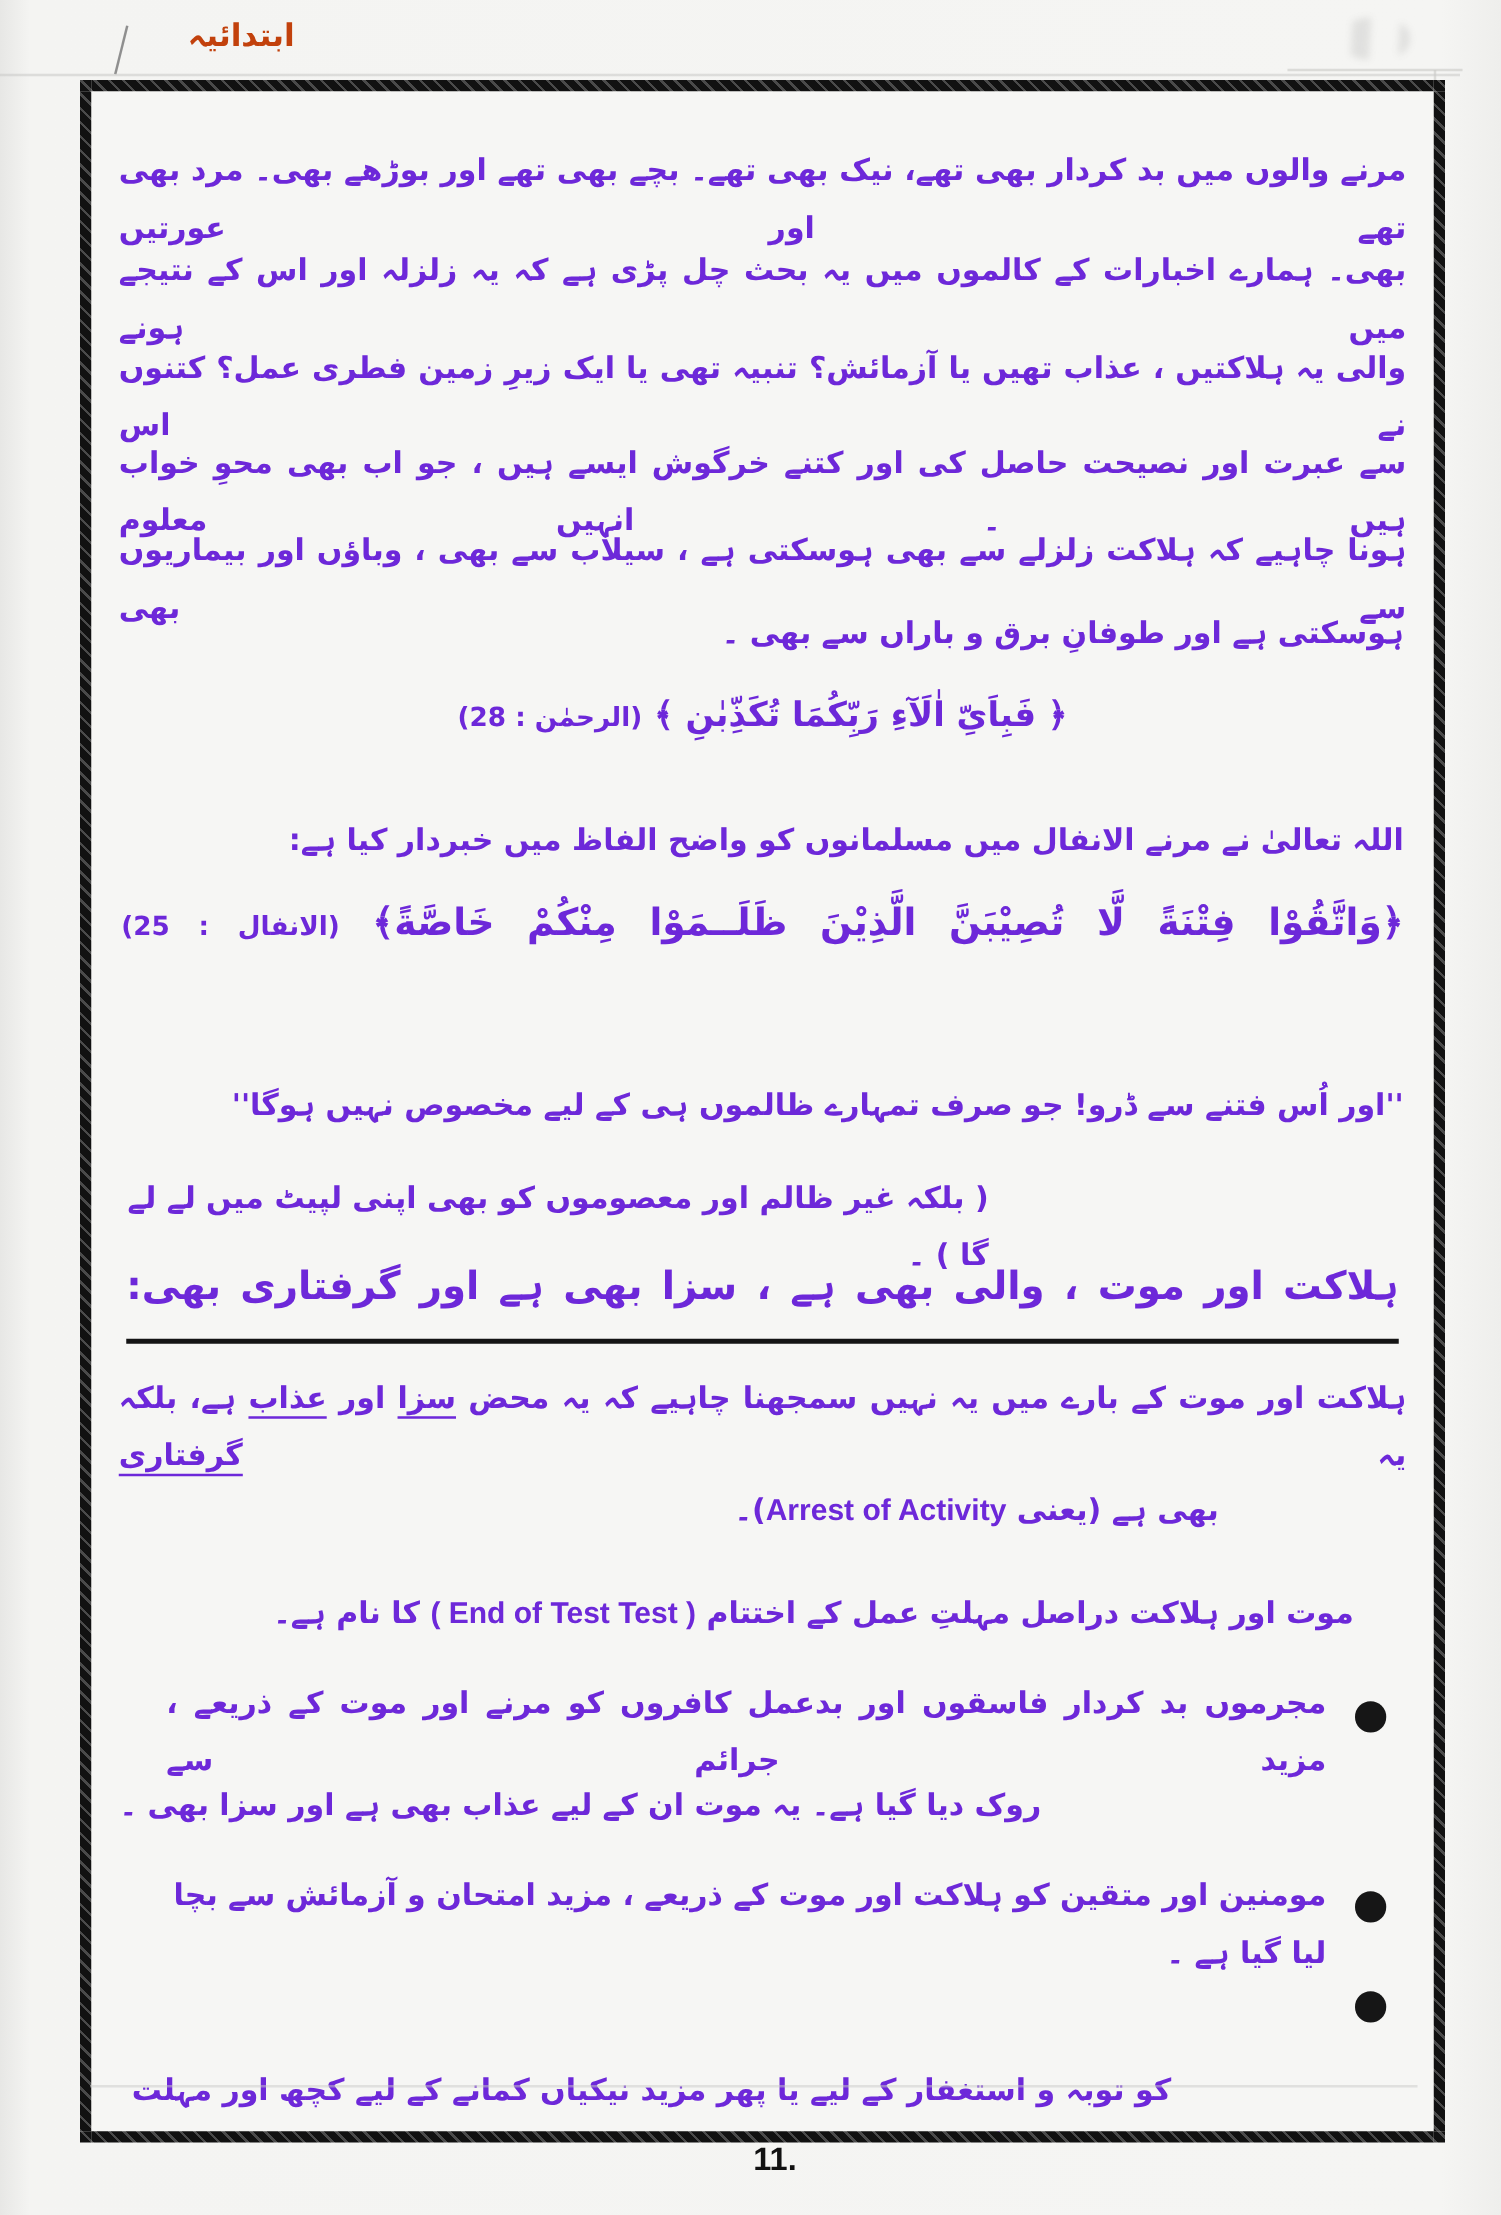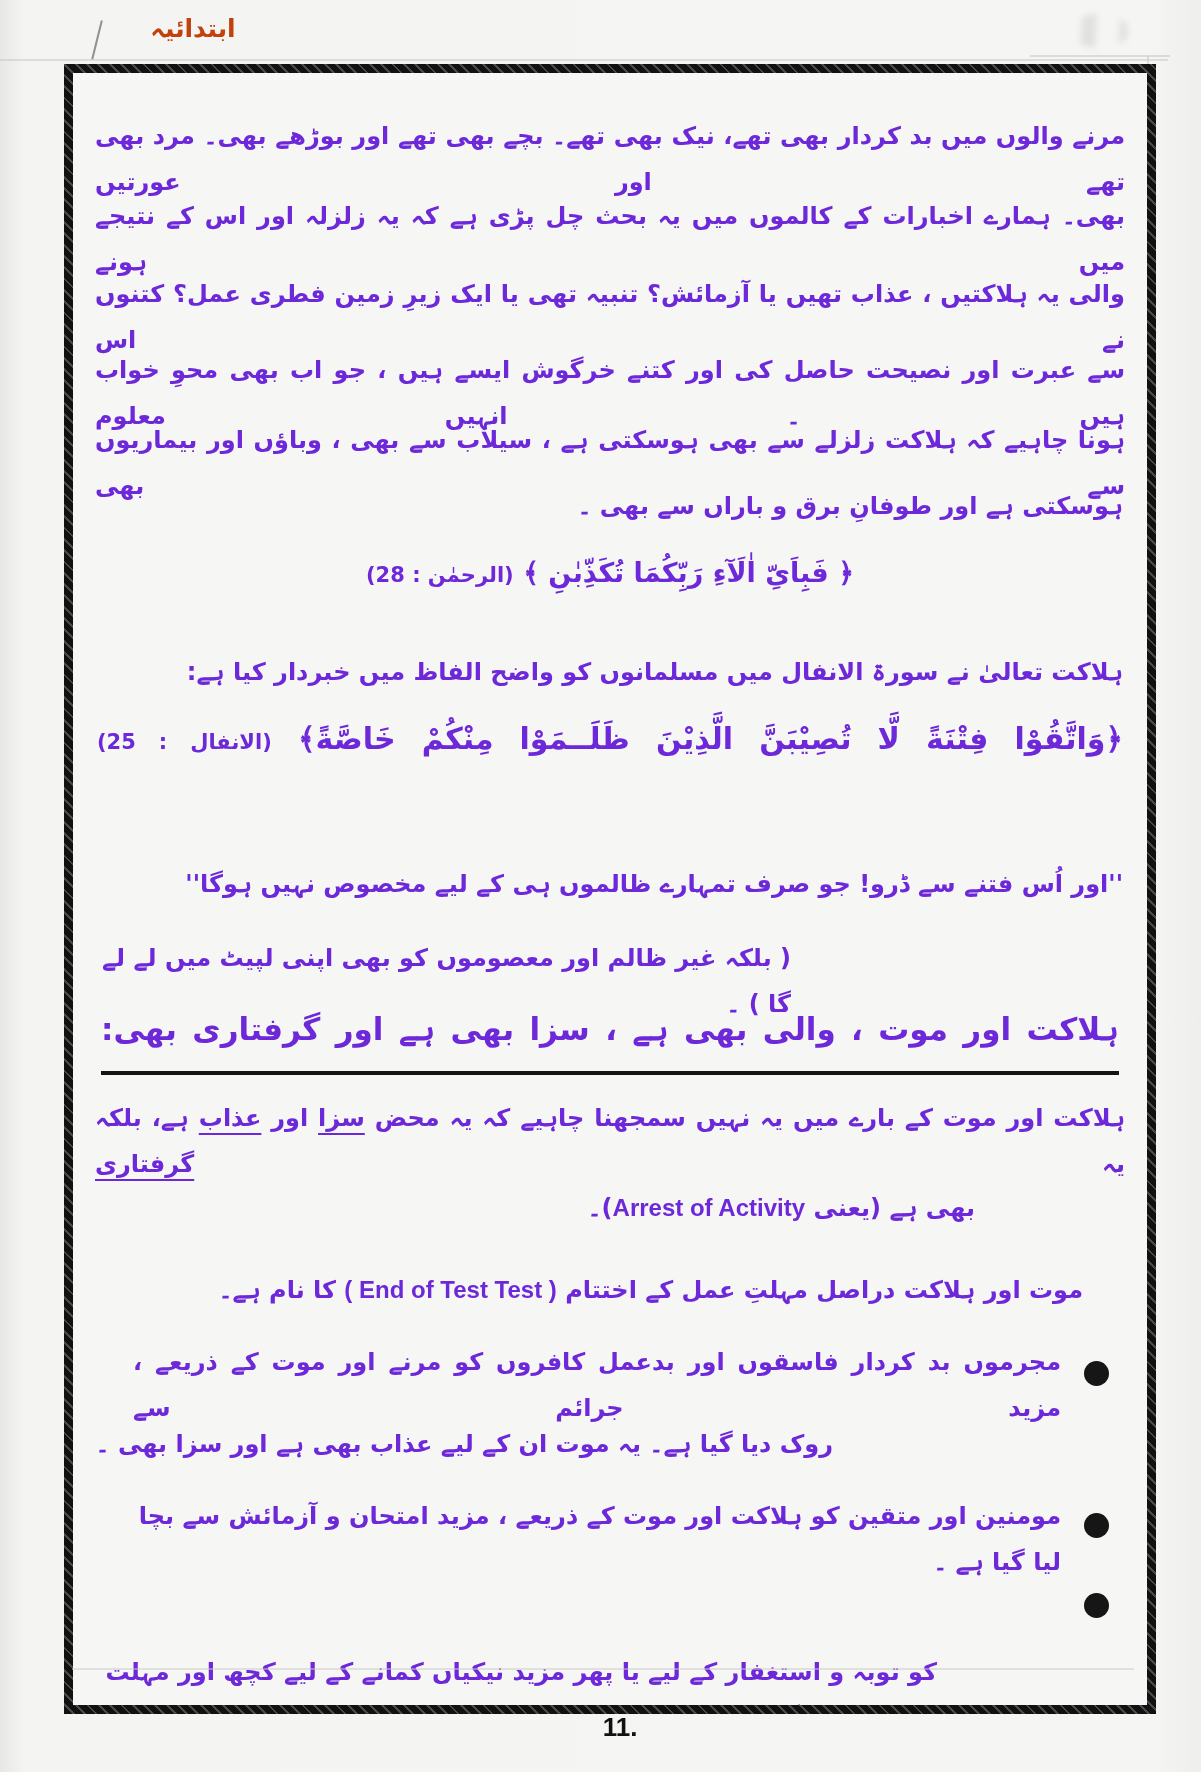--- a/index.html
+++ b/index.html
@@ -83,21 +83,21 @@
   <div class="uline just" style="top:198px;">والی یہ ہلاکتیں ، عذاب تھیں یا آزمائش؟ تنبیہ تھی یا ایک زیرِ زمین فطری عمل؟ کتنوں نے اس</div>
   <div class="uline just" style="top:274px;">سے عبرت اور نصیحت حاصل کی اور کتنے خرگوش ایسے ہیں ، جو اب بھی محوِ خواب ہیں ۔ انہیں معلوم</div>
   <div class="uline just" style="top:344px;">ہونا چاہیے کہ ہلاکت زلزلے سے بھی ہوسکتی ہے ، سیلاب سے بھی ، وباؤں اور بیماریوں سے بھی</div>
   <div class="uline rline" style="top:410px;">ہوسکتی ہے اور طوفانِ برق و باراں سے بھی ۔</div>
 
   <div class="uline center verse" style="top:477px;">
     <span>﴿ فَبِاَیِّ اٰلَآءِ رَبِّكُمَا تُكَذِّبٰنِ ﴾</span>
     <span class="verse-ref">(الرحمٰن : 28)</span>
   </div>
 
-  <div class="uline rline" style="top:576px;">ہلاکت تعالیٰ نے سورۃ الانفال میں مسلمانوں کو واضح الفاظ میں خبردار کیا ہے:</div>
+  <div class="uline rline" style="top:576px;">اللہ تعالیٰ نے مرنے الانفال میں مسلمانوں کو واضح الفاظ میں خبردار کیا ہے:</div>
 
   <div class="uline verse-big" style="top:648px;left:24px;right:24px;text-align:justify;text-align-last:justify;">
     <span>﴿وَاتَّقُوْا فِتْنَةً لَّا تُصِیْبَنَّ الَّذِیْنَ ظَلَــمَوْا مِنْكُمْ خَاصَّةً﴾</span>
     <span class="verse-ref">(الانفال : 25)</span>
   </div>
 
   <div class="uline rline" style="top:788px;font-size:24px;">''اور اُس فتنے سے ڈرو! جو صرف تمہارے ظالموں ہی کے لیے مخصوص نہیں ہوگا''</div>
 
   <div class="uline" style="top:862px;right:356px;text-align:right;">( بلکہ غیر ظالم اور معصوموں کو بھی اپنی لپیٹ میں لے لے گا ) ۔</div>
 

